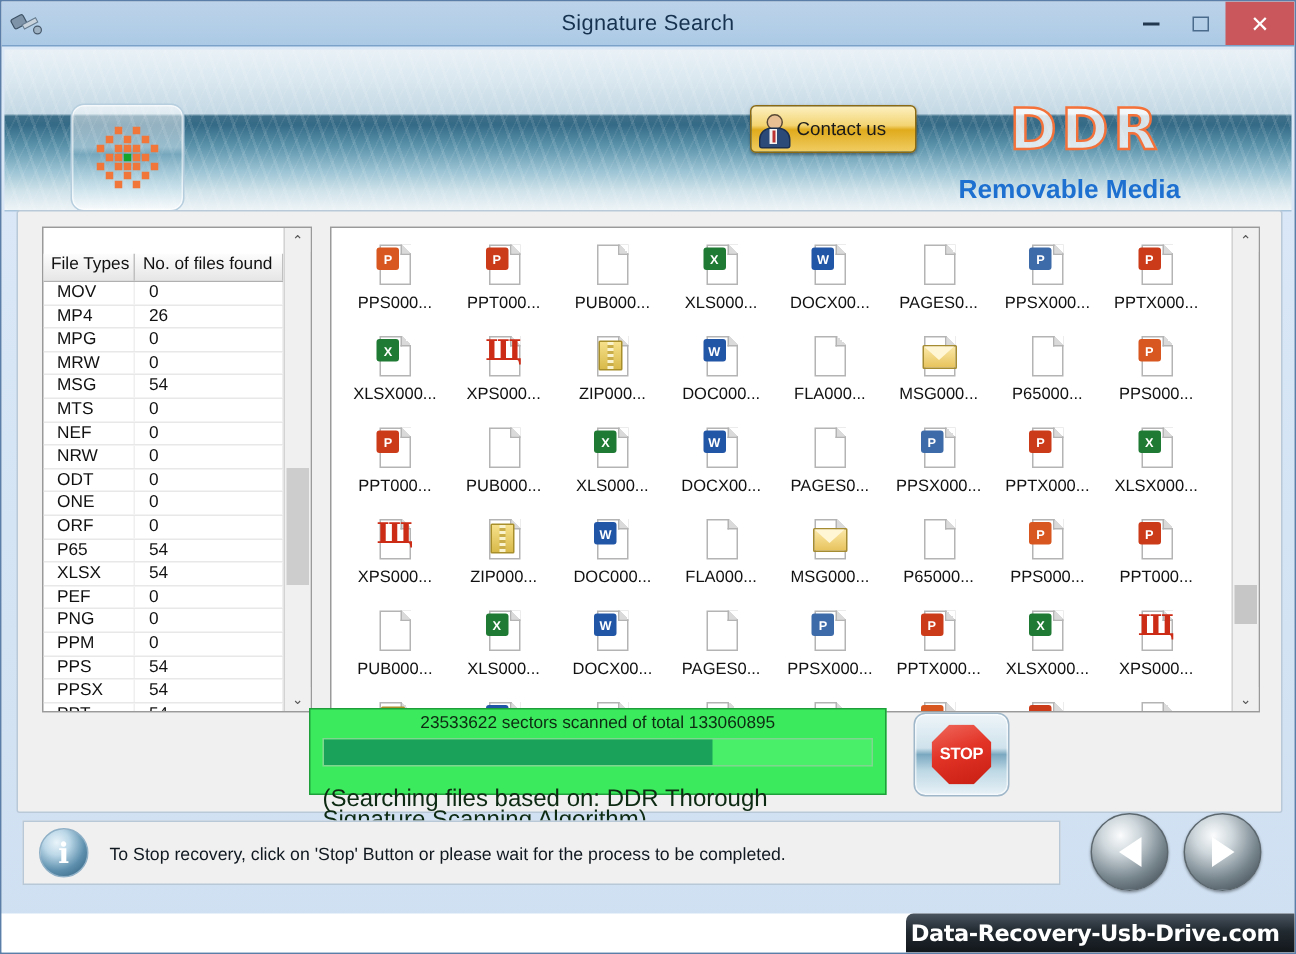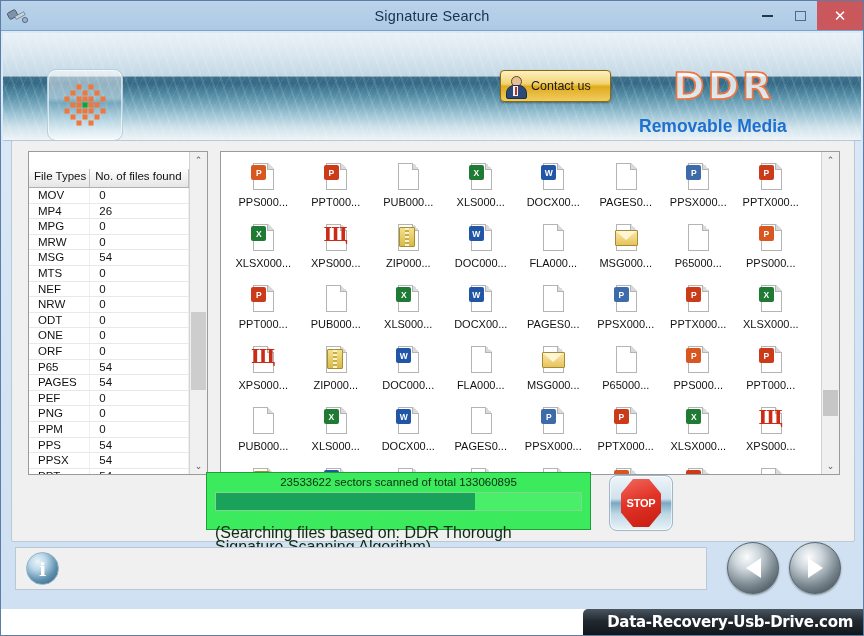--- a/index.html
+++ b/index.html
@@ -489,21 +489,21 @@
     border: 1px solid #9fb7c9;
     border-radius: 8px;
     background: linear-gradient(180deg, #eef5f9 0%, #cfe2ec 42%, #7aa8c0 50%, #bdd8e5 70%, #e9f2f7 100%);
     display: flex;
     align-items: center;
     justify-content: center;
     box-shadow: inset 0 0 0 1px rgba(255,255,255,0.6);
   }
   .octagon {
     width: 40px;
-    height: 48px;
+    height: 40px;
     background: linear-gradient(160deg, #f06a5e 0%, #e23326 45%, #c71d12 100%);
     clip-path: polygon(30% 0%, 70% 0%, 100% 30%, 100% 70%, 70% 100%, 30% 100%, 0% 70%, 0% 30%);
     display: flex;
     align-items: center;
     justify-content: center;
     color: #ffffff;
     font-size: 11px;
     font-weight: bold;
     letter-spacing: -0.2px;
   }
@@ -580,21 +580,21 @@
     bottom: 0;
     width: 864px;
     height: 26px;
     background: #ffffff;
   }
   .watermark {
     position: absolute;
     right: 0;
     bottom: 0;
     height: 26px;
-    padding: 0 12px 0 24px;
+    padding: 0 12px 0 3px;
     background: linear-gradient(180deg, #4a5560 0%, #222a31 45%, #11161a 100%);
     border-radius: 5px 0 0 0;
     display: flex;
     align-items: center;
     color: #ffffff;
     font-size: 15px;
     font-weight: bold;
     letter-spacing: -0.3px;
     font-family: "DejaVu Sans", sans-serif;
   }
@@ -745,21 +745,21 @@
             </div>
             <div class="ft-row">
               <div class="ft-c1">ORF</div>
               <div class="ft-c2">0</div>
             </div>
             <div class="ft-row">
               <div class="ft-c1">P65</div>
               <div class="ft-c2">54</div>
             </div>
             <div class="ft-row">
-              <div class="ft-c1">PAGES</div>
+              <div class="ft-c1">XLSX</div>
               <div class="ft-c2">54</div>
             </div>
             <div class="ft-row">
               <div class="ft-c1">PEF</div>
               <div class="ft-c2">0</div>
             </div>
             <div class="ft-row">
               <div class="ft-c1">PNG</div>
               <div class="ft-c2">0</div>
             </div>
@@ -1120,20 +1120,21 @@
     </div>
     <div class="progress-sub">(Searching files based on:  DDR Thorough Signature Scanning Algorithm)</div>
   </div>
 
   <div class="stop-btn">
     <div class="octagon">STOP</div>
   </div>
 
   <div class="infobar">
     <div class="info-icon">i</div>
+    <div class="info-text">To Stop recovery, click on 'Stop' Button or please wait for the process to be completed.</div>
   </div>
 
   <div class="navbtns">
     <div class="navbtn">
       <span class="tri-left"></span>
     </div>
     <div class="navbtn">
       <span class="tri-right"></span>
     </div>
   </div>

